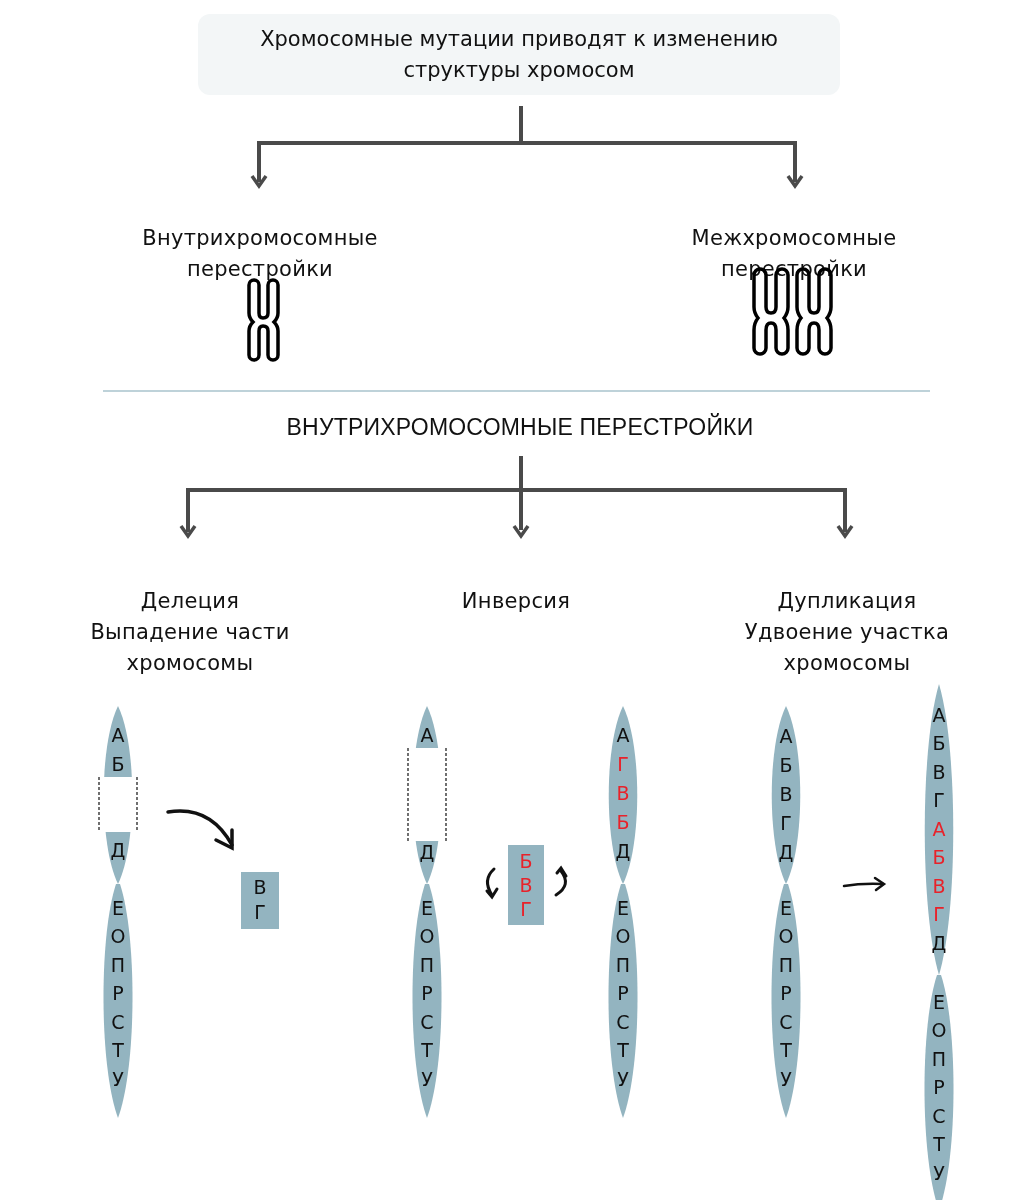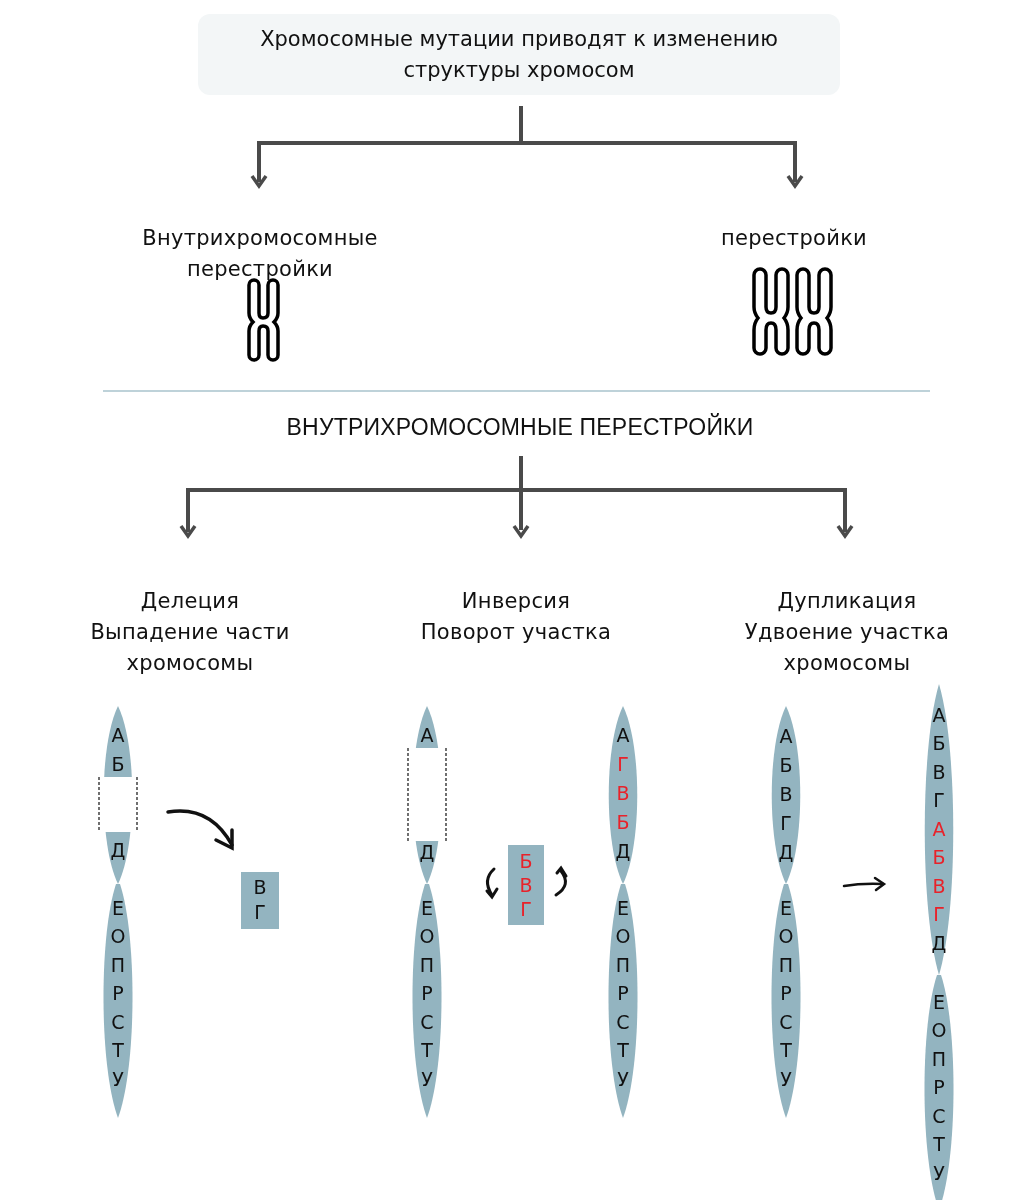--- a/index.html
+++ b/index.html
@@ -21,33 +21,33 @@
 <div class="abs topbox">
   <div>Хромосомные мутации приводят к изменению</div>
   <div>структуры хромосом</div>
 </div>
 
 <div class="abs label" style="left:100px; top:190px; width:320px;">
   <div>Внутрихромосомные</div>
   <div>перестройки</div>
 </div>
 <div class="abs label" style="left:634px; top:190px; width:320px;">
+  <div>Межхромосомные</div>
   <div>перестройки</div>
 </div>
 
 <div class="abs heading" style="left:0; top:414px; width:1040px; text-align:center;">ВНУТРИХРОМОСОМНЫЕ ПЕРЕСТРОЙКИ</div>
 
 <div class="abs label" style="left:40px; top:553px; width:300px;">
   <div class="title-u">Делеция</div>
   <div>Выпадение части</div>
   <div>хромосомы</div>
 </div>
 <div class="abs label" style="left:366px; top:553px; width:300px;">
   <div class="title-u">Инверсия</div>
-  <div>Поворот участка</div>
 </div>
 <div class="abs label" style="left:697px; top:553px; width:300px;">
   <div class="title-u">Дупликация</div>
   <div>Удвоение участка</div>
   <div>хромосомы</div>
 </div>
 
 <svg width="1033" height="1200" id="canvas">
   <defs>
     <marker id="arrowhead" markerWidth="10" markerHeight="10" refX="5" refY="7" orient="auto" markerUnits="userSpaceOnUse">

